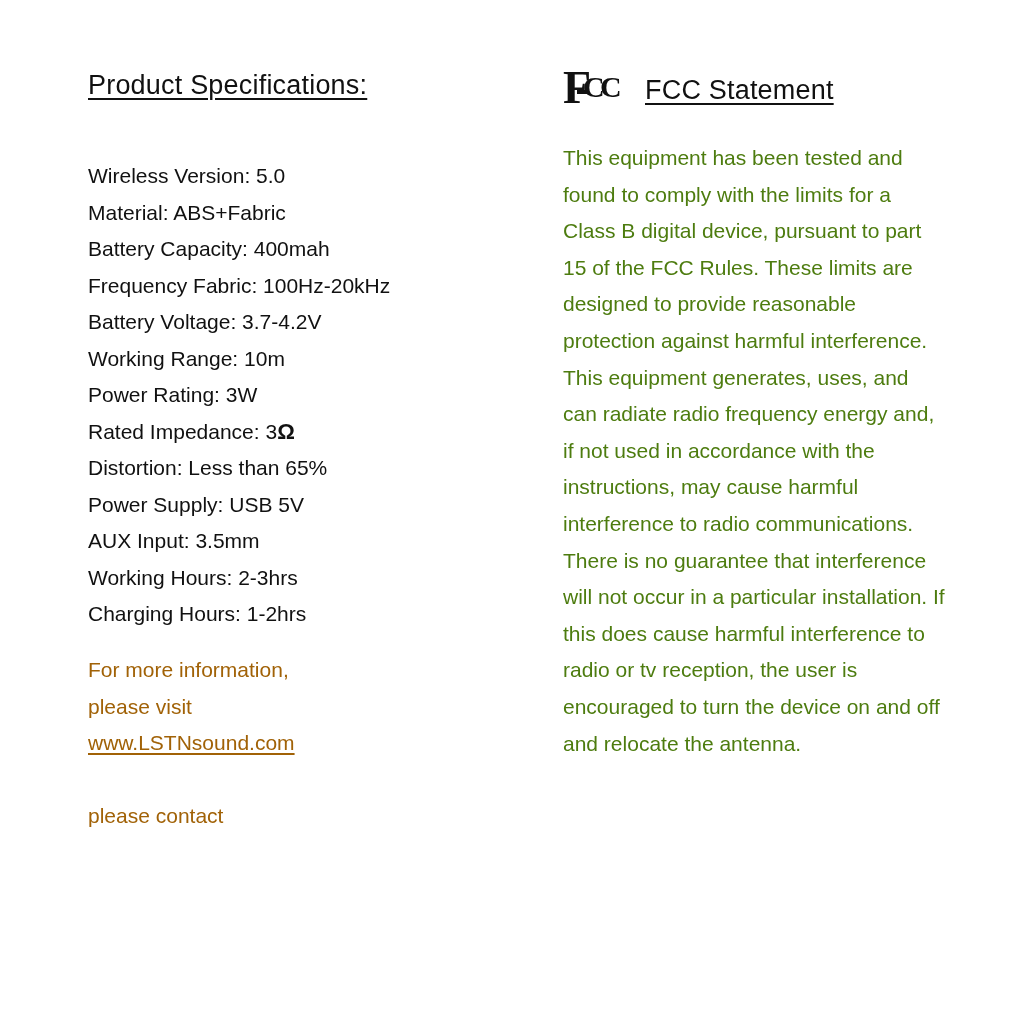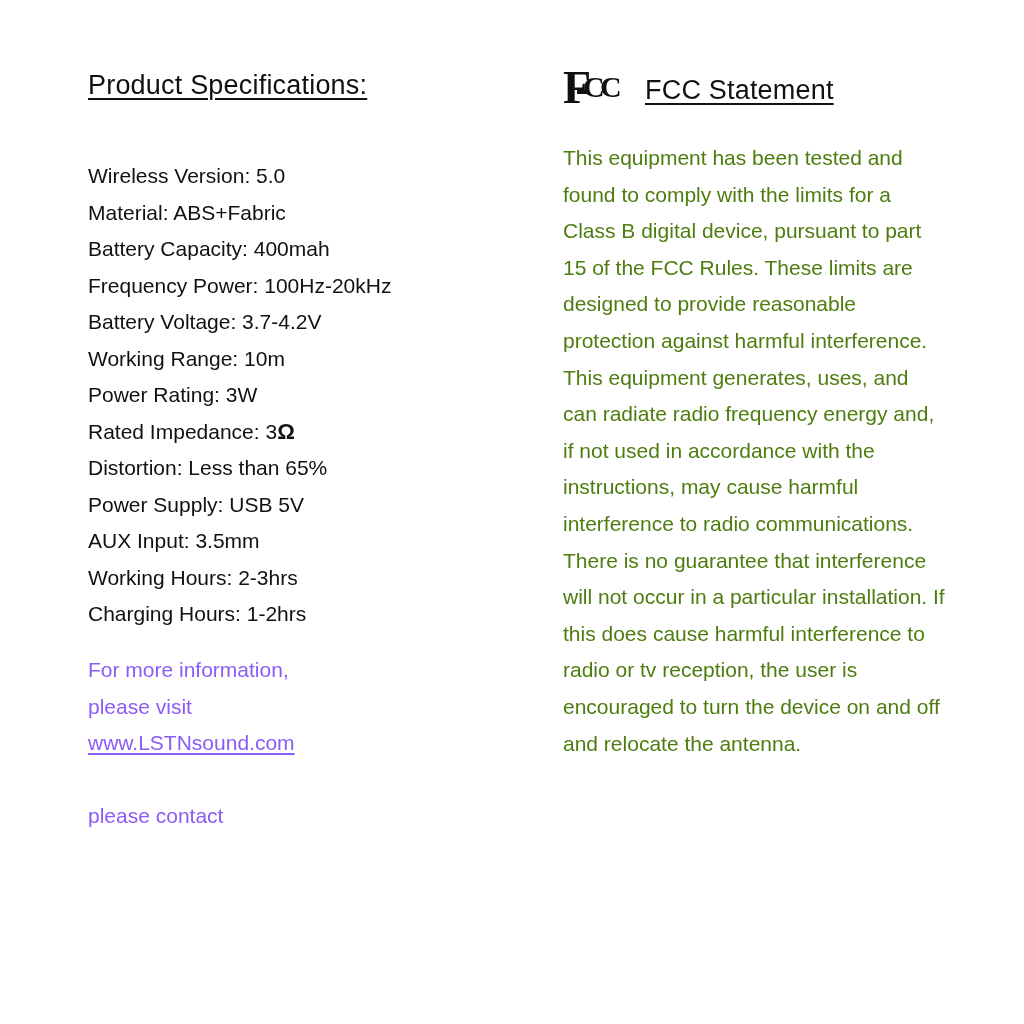--- a/index.html
+++ b/index.html
@@ -127,21 +127,21 @@
 
   
   .contact-block {
     position: absolute;
     left: 0;
   }
   .contact-block p {
     margin: 0;
     font-size: 21px;
     line-height: 36.5px;
-    color: #8b5cf6;
+    color: #a16207;
     white-space: nowrap;
   }
   .link {
     text-decoration: underline;
     text-underline-offset: 3px;
   }
   .block-info { top: 652px; }
   .block-assist { top: 798px; }
 
   
@@ -165,21 +165,21 @@
   <div class="col col-left">
 
     <div class="left-heading-wrap">
       <h1 class="heading">Product Specifications:</h1>
     </div>
 
     <ul class="spec-list">
       <li>Wireless Version: 5.0</li>
       <li>Material: ABS+Fabric</li>
       <li>Battery Capacity: 400mah</li>
-      <li>Frequency Power: 100Hz-20kHz</li>
+      <li>Frequency Fabric: 100Hz-20kHz</li>
       <li>Battery Voltage: 3.7-4.2V</li>
       <li>Working Range: 10m</li>
       <li>Power Rating: 3W</li>
       <li><span>Rated Impedance: 3</span><span class="ohm">Ω</span></li>
       <li>Distortion: Less than 65%</li>
       <li>Power Supply: USB 5V</li>
       <li>AUX Input: 3.5mm</li>
       <li>Working Hours: 2-3hrs</li>
       <li>Charging Hours: 1-2hrs</li>
     </ul>

